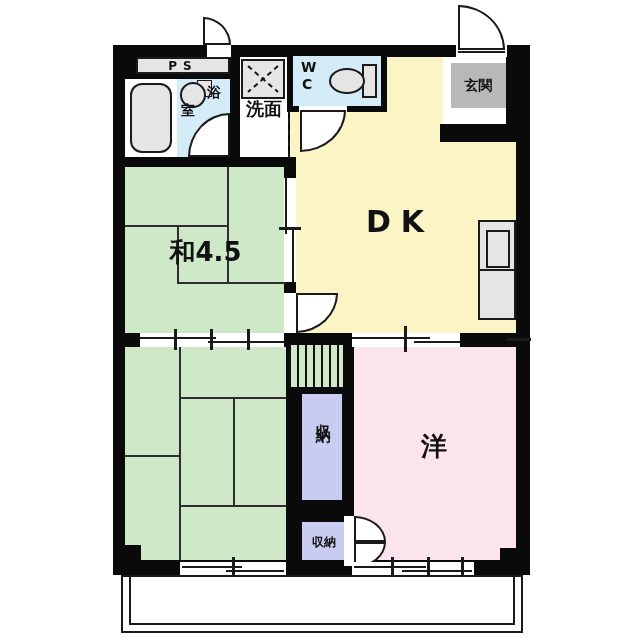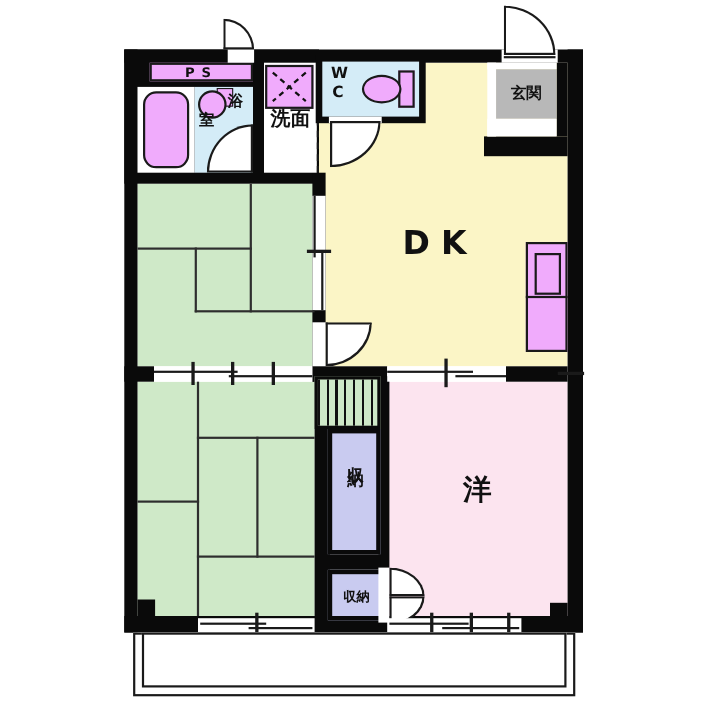--- a/index.html
+++ b/index.html
@@ -10,21 +10,21 @@
   body{font-family:"DejaVu Sans","Liberation Sans",sans-serif;background:#fff;}
   #canvas{position:relative;width:640px;height:640px;background:#fff;overflow:hidden;}
   #canvas *{box-sizing:border-box;}
   .abs{position:absolute;}
   .wall{position:absolute;background:var(--wall);}
   .white{position:absolute;background:#fff;}
   .line{position:absolute;background:#1a1a1a;}
   .tat{position:absolute;background:#2e2e2e;}
   .door{position:absolute;background:#fff;border:2px solid #1a1a1a;}
   .lbl{position:absolute;color:#111;text-align:center;font-weight:bold;line-height:1.15;}
-  .fix{position:absolute;background:#f0abfc;border:2px solid #1a1a1a;}
+  .fix{position:absolute;background:#e5e5e5;border:2px solid #1a1a1a;}
   .dashv{position:absolute;border-left:2px dashed #1a1a1a;}
 </style>
 </head>
 <body>
 
 <div id="canvas">
 
   <div class="abs" style="left:290px;top:57px;width:226px;height:276px;background:var(--yellow);"></div>
   <div class="abs" style="left:125px;top:167px;width:161px;height:166px;background:var(--green);"></div>
   <div class="abs" style="left:125px;top:347px;width:161px;height:213px;background:var(--green);"></div>
@@ -132,20 +132,21 @@
   </div>
 
   <div class="white" style="left:344px;top:516px;width:10px;height:50px;"></div>
   <div class="door" style="left:354px;top:516px;width:32px;height:26px;border-top-right-radius:100% 100%;"></div>
   <div class="door" style="left:354px;top:542px;width:32px;height:26px;border-bottom-right-radius:100% 100%;"></div>
 
   <div class="tat" style="left:125px;top:225px;width:104px;height:2px;"></div>
   <div class="tat" style="left:227px;top:167px;width:2px;height:117px;"></div>
   <div class="tat" style="left:177px;top:282px;width:109px;height:2px;"></div>
   <div class="tat" style="left:177px;top:225px;width:2px;height:59px;"></div>
+  <div class="lbl" style="left:125px;top:238px;width:161px;font-size:26px;">和4.5</div>
 
   <div class="tat" style="left:179px;top:347px;width:2px;height:213px;"></div>
   <div class="tat" style="left:179px;top:397px;width:107px;height:2px;"></div>
   <div class="tat" style="left:233px;top:397px;width:2px;height:110px;"></div>
   <div class="tat" style="left:125px;top:455px;width:56px;height:2px;"></div>
   <div class="tat" style="left:179px;top:505px;width:107px;height:2px;"></div>
 
   <div class="lbl" style="left:352px;top:432px;width:164px;font-size:26px;">洋</div>
 
   <div class="white" style="left:180px;top:562px;width:106px;height:13px;"></div>

